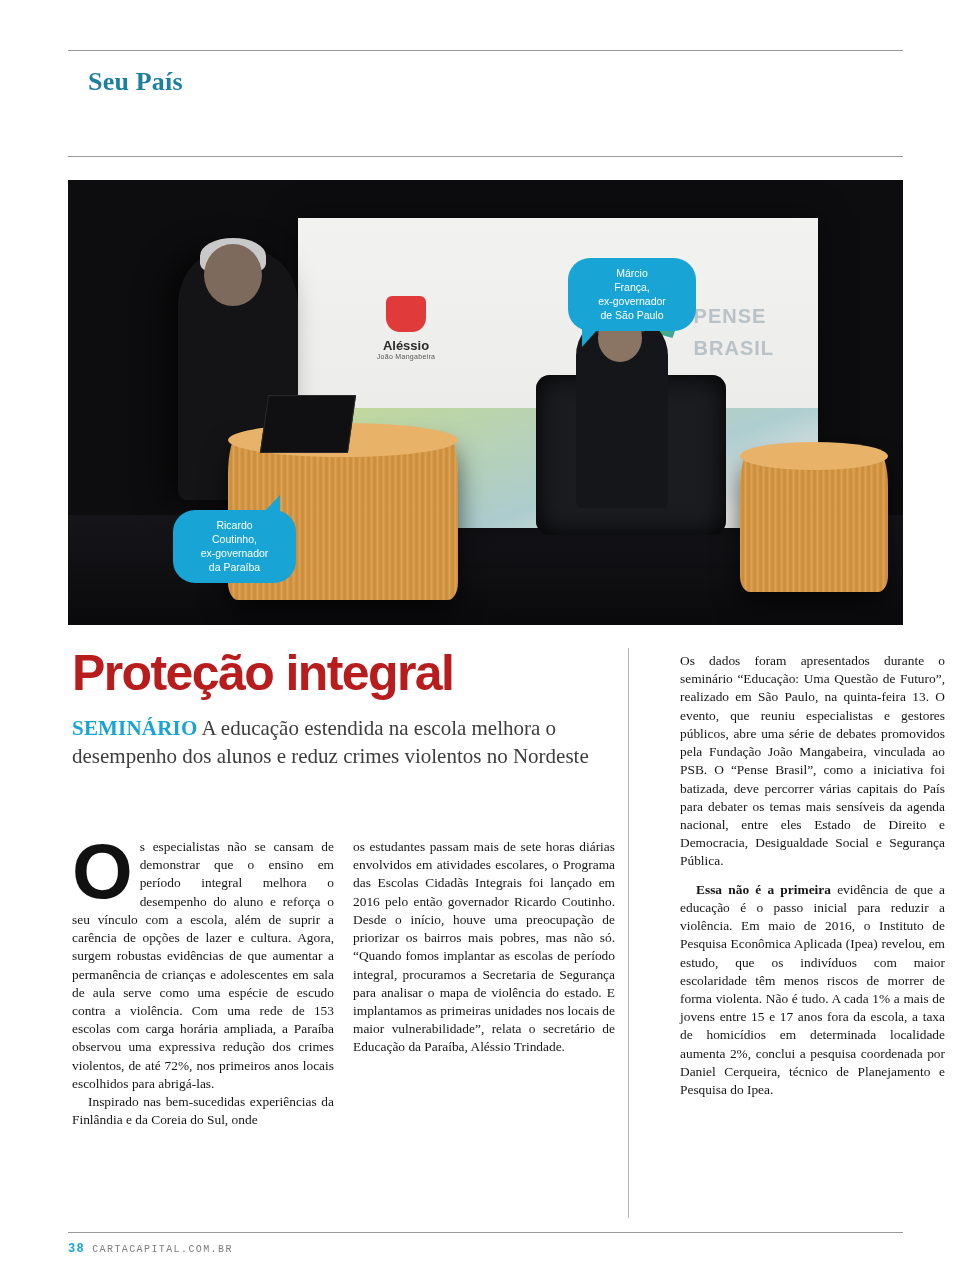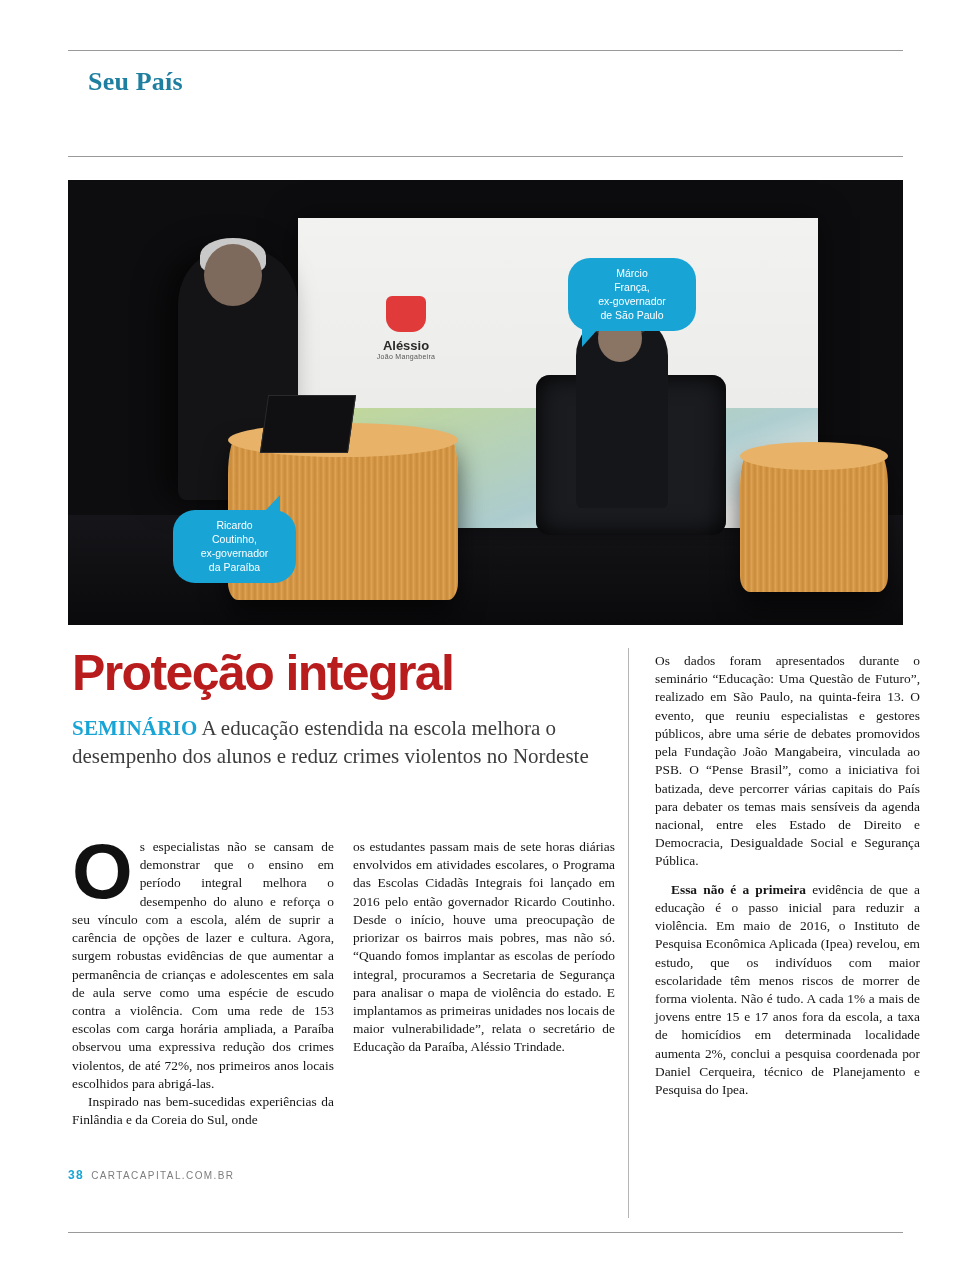--- a/index.html
+++ b/index.html
@@ -263,21 +263,21 @@
     position: absolute;
     font-size: 13.4px;
     line-height: 1.36;
     text-align: justify;
     color: #151515;
   }
   .col p { margin: 0; text-indent: 16px; }
   .col p.first { text-indent: 0; }
   .col1 { left: 72px;  top: 838px; width: 262px; }
   .col2 { left: 353px; top: 838px; width: 262px; }
-  .col3 { left: 655px; top: 652px; width: 265px; }
+  .col3 { left: 680px; top: 652px; width: 265px; }
 
   .dropcap {
     float: left;
     font-family: "Liberation Sans", sans-serif;
     font-weight: bold;
     font-size: 78px;
     line-height: 0.76;
     margin: 4px 7px 0 0;
     color: #111;
   }
@@ -295,22 +295,22 @@
   
   .footer-rule {
     position: absolute;
     left: 68px; right: 68px;
     top: 1232px;
     border-top: 1px solid #9a9a9a;
   }
   .folio {
     position: absolute;
     left: 68px;
-    top: 1168px;
-    font-family: Liberation Sans, sans-serif;
+    top: 1242px;
+    font-family: Liberation Mono, monospace;
     font-size: 10px;
     letter-spacing: 1.4px;
     color: #7d7d7d;
   }
   .folio .num {
     color: #18a5d6;
     font-weight: bold;
     font-size: 12px;
     margin-right: 7px;
   }
@@ -328,20 +328,24 @@
 
   <div class="photo">
     <div class="stage-floor"></div>
 
     <div class="backdrop">
       <div class="brandtag">CARTACAPITAL</div>
       <div class="logo-fund">
         <div class="mark"></div>
         <div class="ftitle">Aléssio</div>
         <div class="fsub">João Mangabeira</div>
+      </div>
+      <div class="logo-pense">
+        <span class="mk"></span><span>PENSE</span><br>
+        <span style="margin-left:54px;display:inline-block">BRASIL</span>
       </div>
     </div>
 
     <div class="person-left">
       <div class="hair"></div>
       <div class="head"></div>
     </div>
 
     <div class="armchair"></div>
     <div class="person-right">

